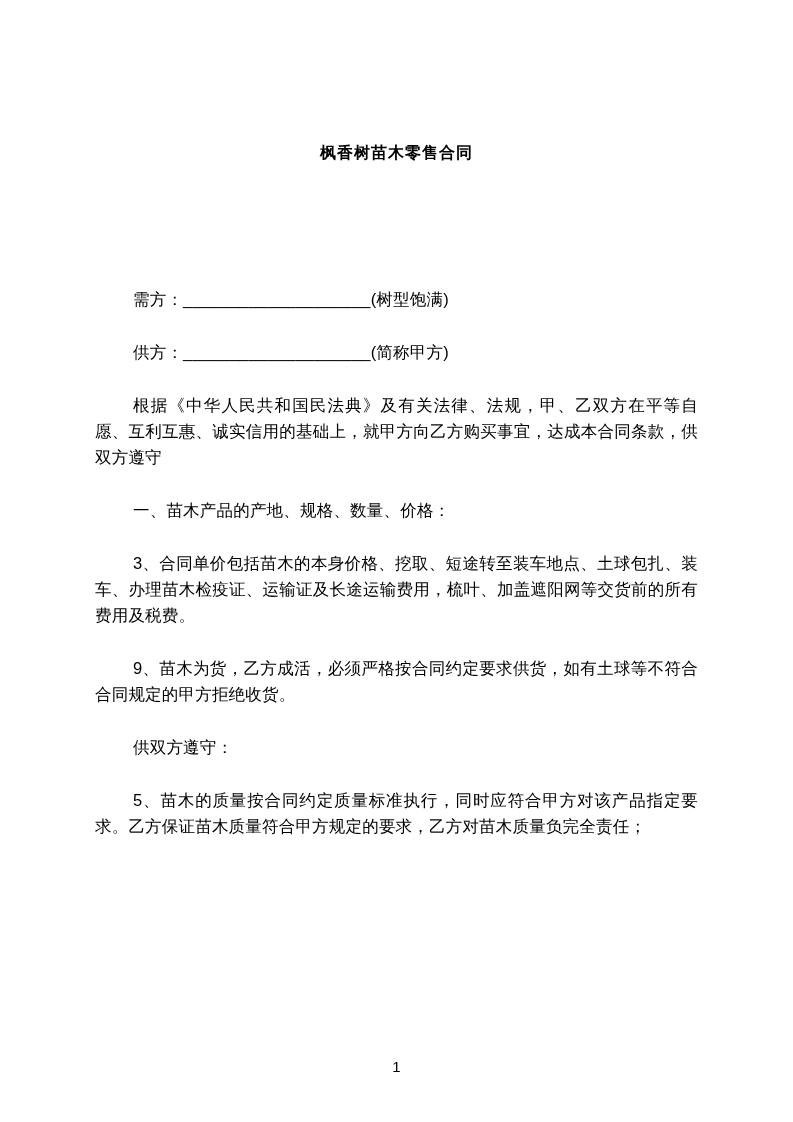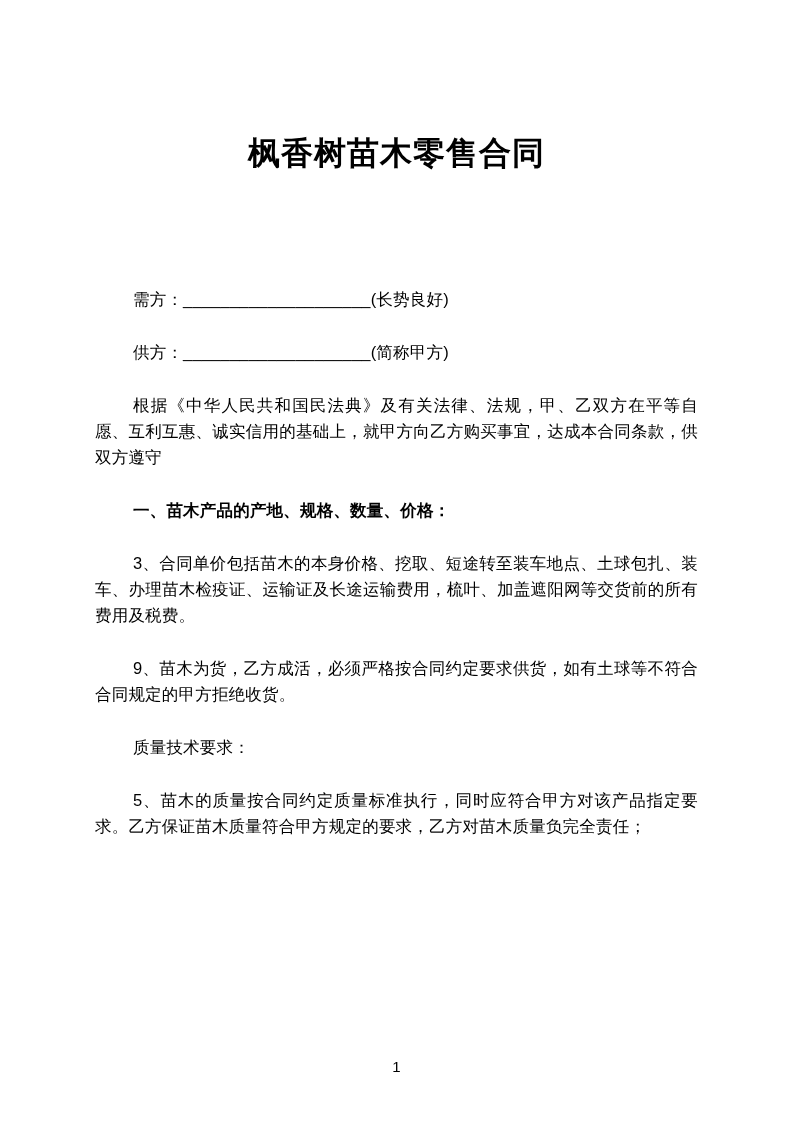--- a/index.html
+++ b/index.html
@@ -14,36 +14,36 @@
     margin: 0 auto;
     background: #ffffff;
     box-sizing: border-box;
     padding: 138px 95px 0 95px;
     overflow: hidden;
     font-family: "Liberation Sans", "DejaVu Sans", sans-serif;
     color: #000000;
   }
   .doc-title {
     margin: 0;
-    font-size: 32px;
+    font-size: 16px;
     line-height: 30px;
     font-weight: bold;
     text-align: center;
     letter-spacing: 1px;
   }
   .para {
     margin: 27px 0;
     font-size: 16.5px;
     line-height: 26px;
     text-indent: 38px;
     text-align: justify;
     letter-spacing: 0.2px;
   }
   .para.heading {
-    font-weight: bold;
+    font-weight: normal;
   }
   .first-body-line {
     margin-top: 118px;
   }
   .blank {
     white-space: nowrap;
   }
   .page-footer {
     position: absolute;
     left: 0;
@@ -55,37 +55,37 @@
   }
 </style>
 </head>
 <body>
 
 <div class="page">
 
   <h1 class="doc-title">枫香树苗木零售合同</h1>
 
   <p class="para first-body-line">
-    <span>需方：</span><span class="blank">____________________</span><span>(长势良好)</span>
+    <span>需方：</span><span class="blank">____________________</span><span>(树型饱满)</span>
   </p>
 
   <p class="para">
     <span>供方：</span><span class="blank">____________________</span><span>(简称甲方)</span>
   </p>
 
   <p class="para">根据《中华人民共和国民法典》及有关法律、法规，甲、乙双方在平等自愿、互利互惠、诚实信用的基础上，就甲方向乙方购买事宜，达成本合同条款，供双方遵守</p>
 
   <p class="para heading">一、苗木产品的产地、规格、数量、价格：</p>
 
 
   <p class="para">3、合同单价包括苗木的本身价格、挖取、短途转至装车地点、土球包扎、装车、办理苗木检疫证、运输证及长途运输费用，梳叶、加盖遮阳网等交货前的所有费用及税费。</p>
 
   <p class="para">9、苗木为货，乙方成活，必须严格按合同约定要求供货，如有土球等不符合合同规定的甲方拒绝收货。</p>
 
 
-  <p class="para">质量技术要求：</p>
+  <p class="para">供双方遵守：</p>
 
   <p class="para">5、苗木的质量按合同约定质量标准执行，同时应符合甲方对该产品指定要求。乙方保证苗木质量符合甲方规定的要求，乙方对苗木质量负完全责任；</p>
 
 
   <div class="page-footer">1</div>
 
 </div>
 
 </body></html>

